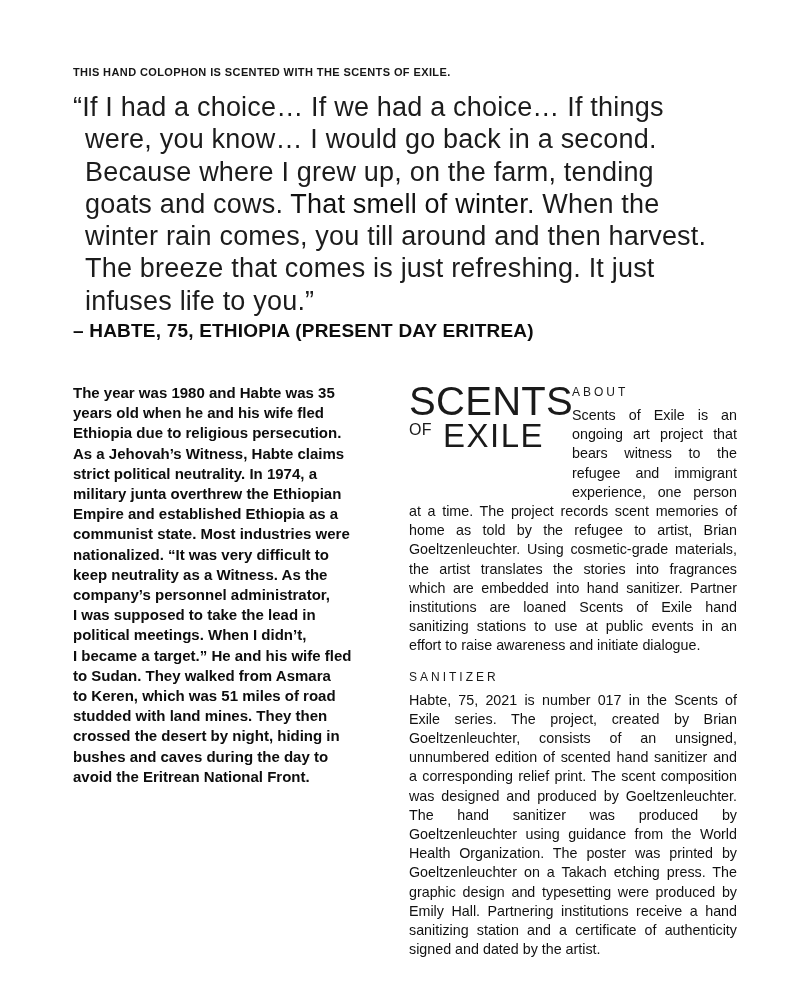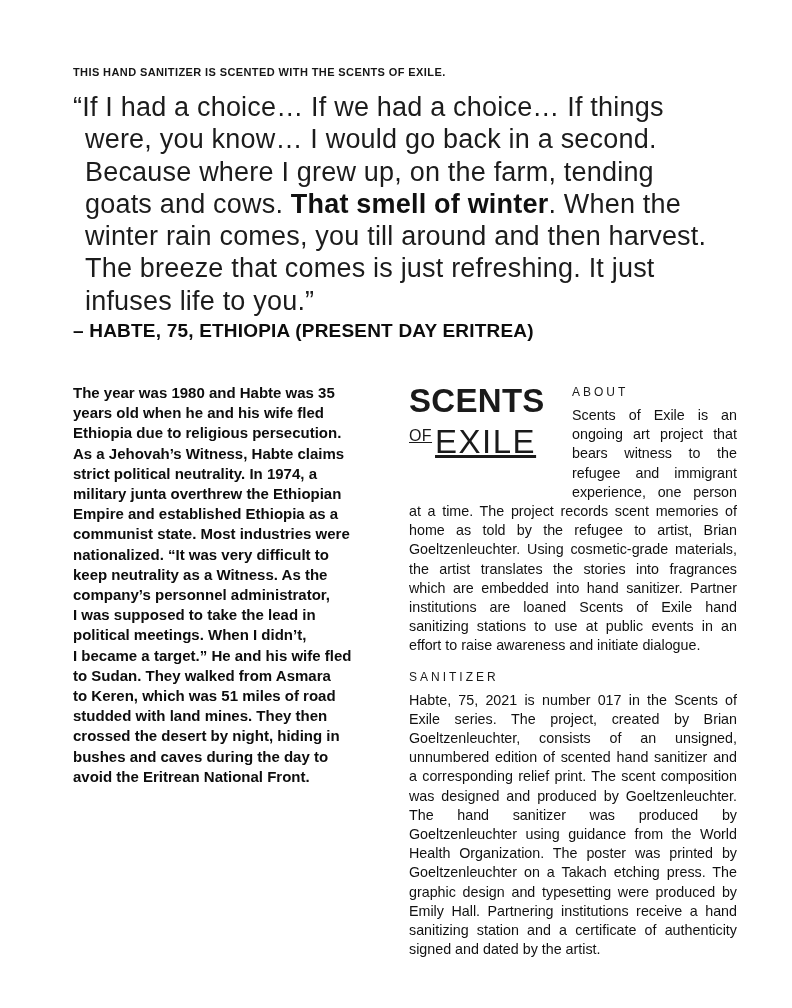--- a/index.html
+++ b/index.html
@@ -34,21 +34,21 @@
     font-size: 27px;
     line-height: 32.3px;
     font-weight: 400;
     color: #1c1c1c;
     letter-spacing: 0.2px;
     white-space: pre-line;
     padding-left: 12px;
     text-indent: -12px;
   }
   .quote strong {
-    font-weight: 700;
+    font-weight: 400;
     color: #101010;
   }
   .attribution {
     position: absolute;
     left: 73px;
     top: 320px;
     font-size: 19px;
     font-weight: 700;
     letter-spacing: 0.2px;
     color: #0d0d0d;
@@ -78,31 +78,30 @@
     color: #101010;
   }
   .logo {
     float: left;
     width: 129px;
     height: 76px;
     margin: 2px 34px 26px 0;
     color: #1a1a1a;
   }
   .logo-line1 {
-    font-size: 33px;
+    font-size: 40px;
     line-height: 34px;
-    font-weight: 700;
+    font-weight: 400;
     letter-spacing: 0.3px;
   }
   .logo-line2 {
     display: flex;
     align-items: flex-start;
-    gap: 3px;
-    margin-top: 7px;
-    text-decoration: underline;
+    gap: 11px;
+    margin-top: 1px;
   }
   .logo-of {
     font-size: 16px;
     line-height: 16px;
     margin-top: 3px;
     letter-spacing: 0.4px;
   }
   .logo-exile {
     font-size: 33px;
     line-height: 33px;
@@ -128,21 +127,21 @@
     font-size: 14.3px;
     line-height: 19.2px;
     color: #111111;
   }
 </style>
 </head>
 <body>
 
 <div class="poster">
 
-  <div class="eyebrow">THIS HAND SANITIZER IS SCENTED WITH THE SCENTS OF EXILE.</div>
+  <div class="eyebrow">THIS HAND COLOPHON IS SCENTED WITH THE SCENTS OF EXILE.</div>
 
   <blockquote class="quote"><span>“If I had a choice… If we had a choice… If things
 were, you know… I would go back in a second.
 Because where I grew up, on the farm, tending
 goats and cows. </span><strong>That smell of winter</strong><span>. When the
 winter rain comes, you till around and then harvest.
 The breeze that comes is just refreshing. It just
 infuses life to you.”</span></blockquote>
 
   <div class="attribution">– HABTE, 75, ETHIOPIA (PRESENT DAY ERITREA)</div>

